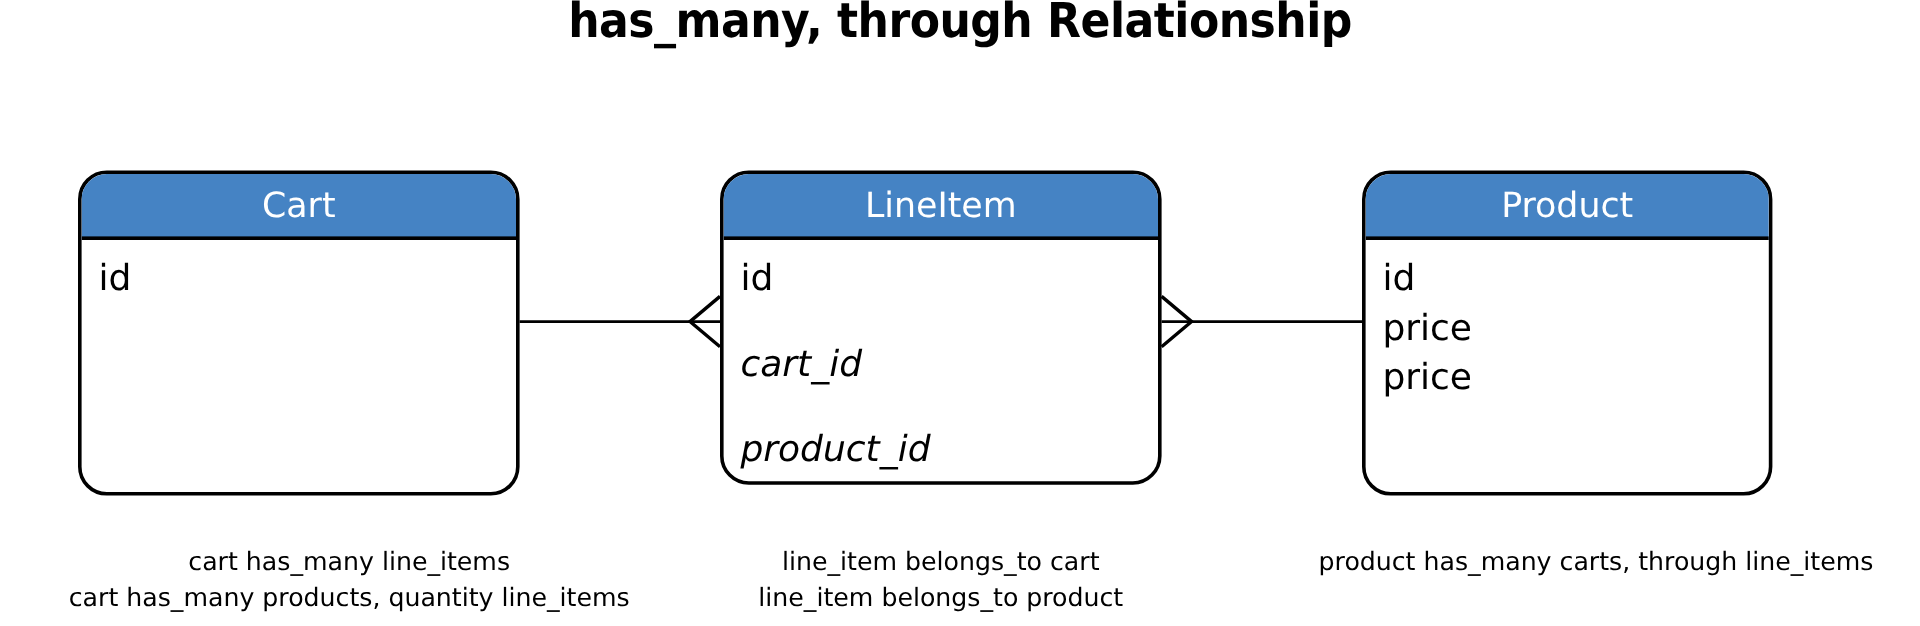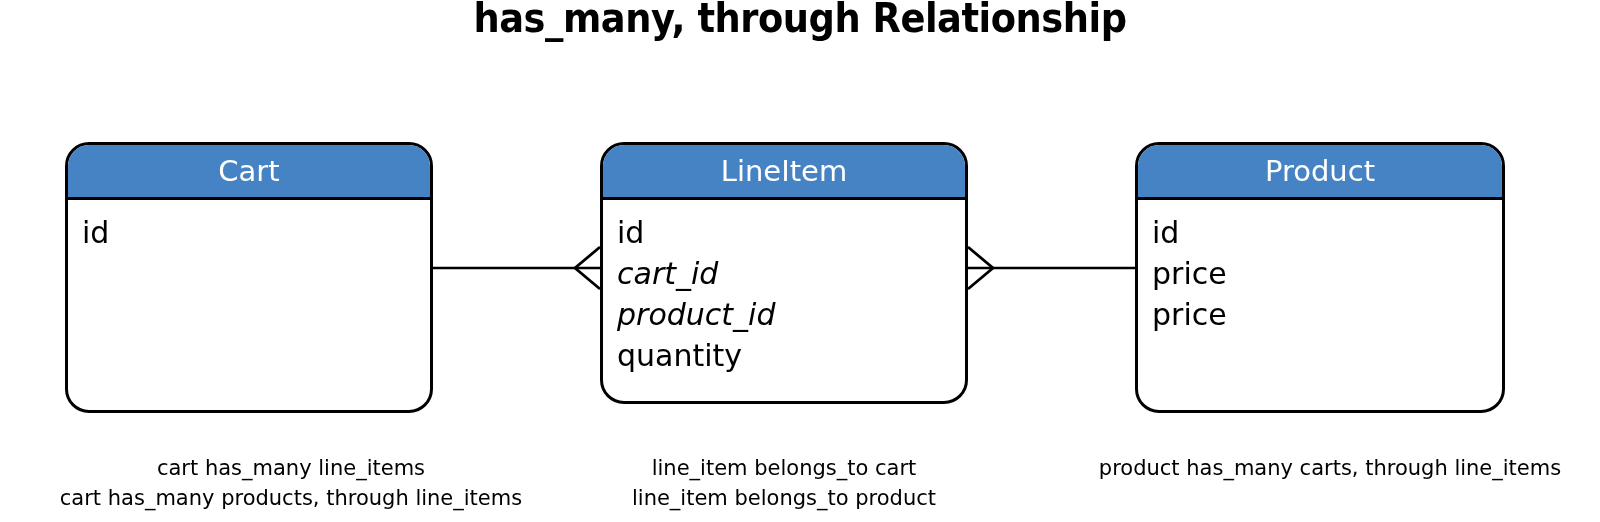--- a/index.html
+++ b/index.html
@@ -79,26 +79,27 @@
     padding: 12px 0 0 14px;
   }
   .attr {
     font-size: 30px;
     line-height: 41px;
     color: #000000;
     white-space: nowrap;
   }
   .attr.fk {
     font-style: italic;
+    margin-top: 30px;
   }
 
   
   #entity-cart      { left: 65px;   top: 142px; width: 368px; height: 271px; }
   #entity-lineitem  { left: 600px;  top: 142px; width: 368px; height: 262px; }
-  #entity-product   { left: 1135px; top: 142px; width: 370px; height: 271px; }
+  #entity-product   { left: 1135px; top: 142px; width: 342px; height: 271px; }
 
   
   .caption {
     position: absolute;
     text-align: center;
     font-size: 21px;
     line-height: 30px;
     color: #000000;
     white-space: nowrap;
   }
@@ -156,21 +157,21 @@
     </div>
     <div class="entity-body">
       <div class="attr">id</div>
       <div class="attr">price</div>
       <div class="attr">price</div>
     </div>
   </div>
 
   <div class="caption" id="caption-cart">
     <span class="caption-line">cart has_many line_items</span>
-    <span class="caption-line">cart has_many products, through line_items</span>
+    <span class="caption-line">cart has_many products, quantity line_items</span>
   </div>
 
   <div class="caption" id="caption-lineitem">
     <span class="caption-line">line_item belongs_to cart</span>
     <span class="caption-line">line_item belongs_to product</span>
   </div>
 
   <div class="caption" id="caption-product">
     <span class="caption-line">product has_many carts, through line_items</span>
   </div>

